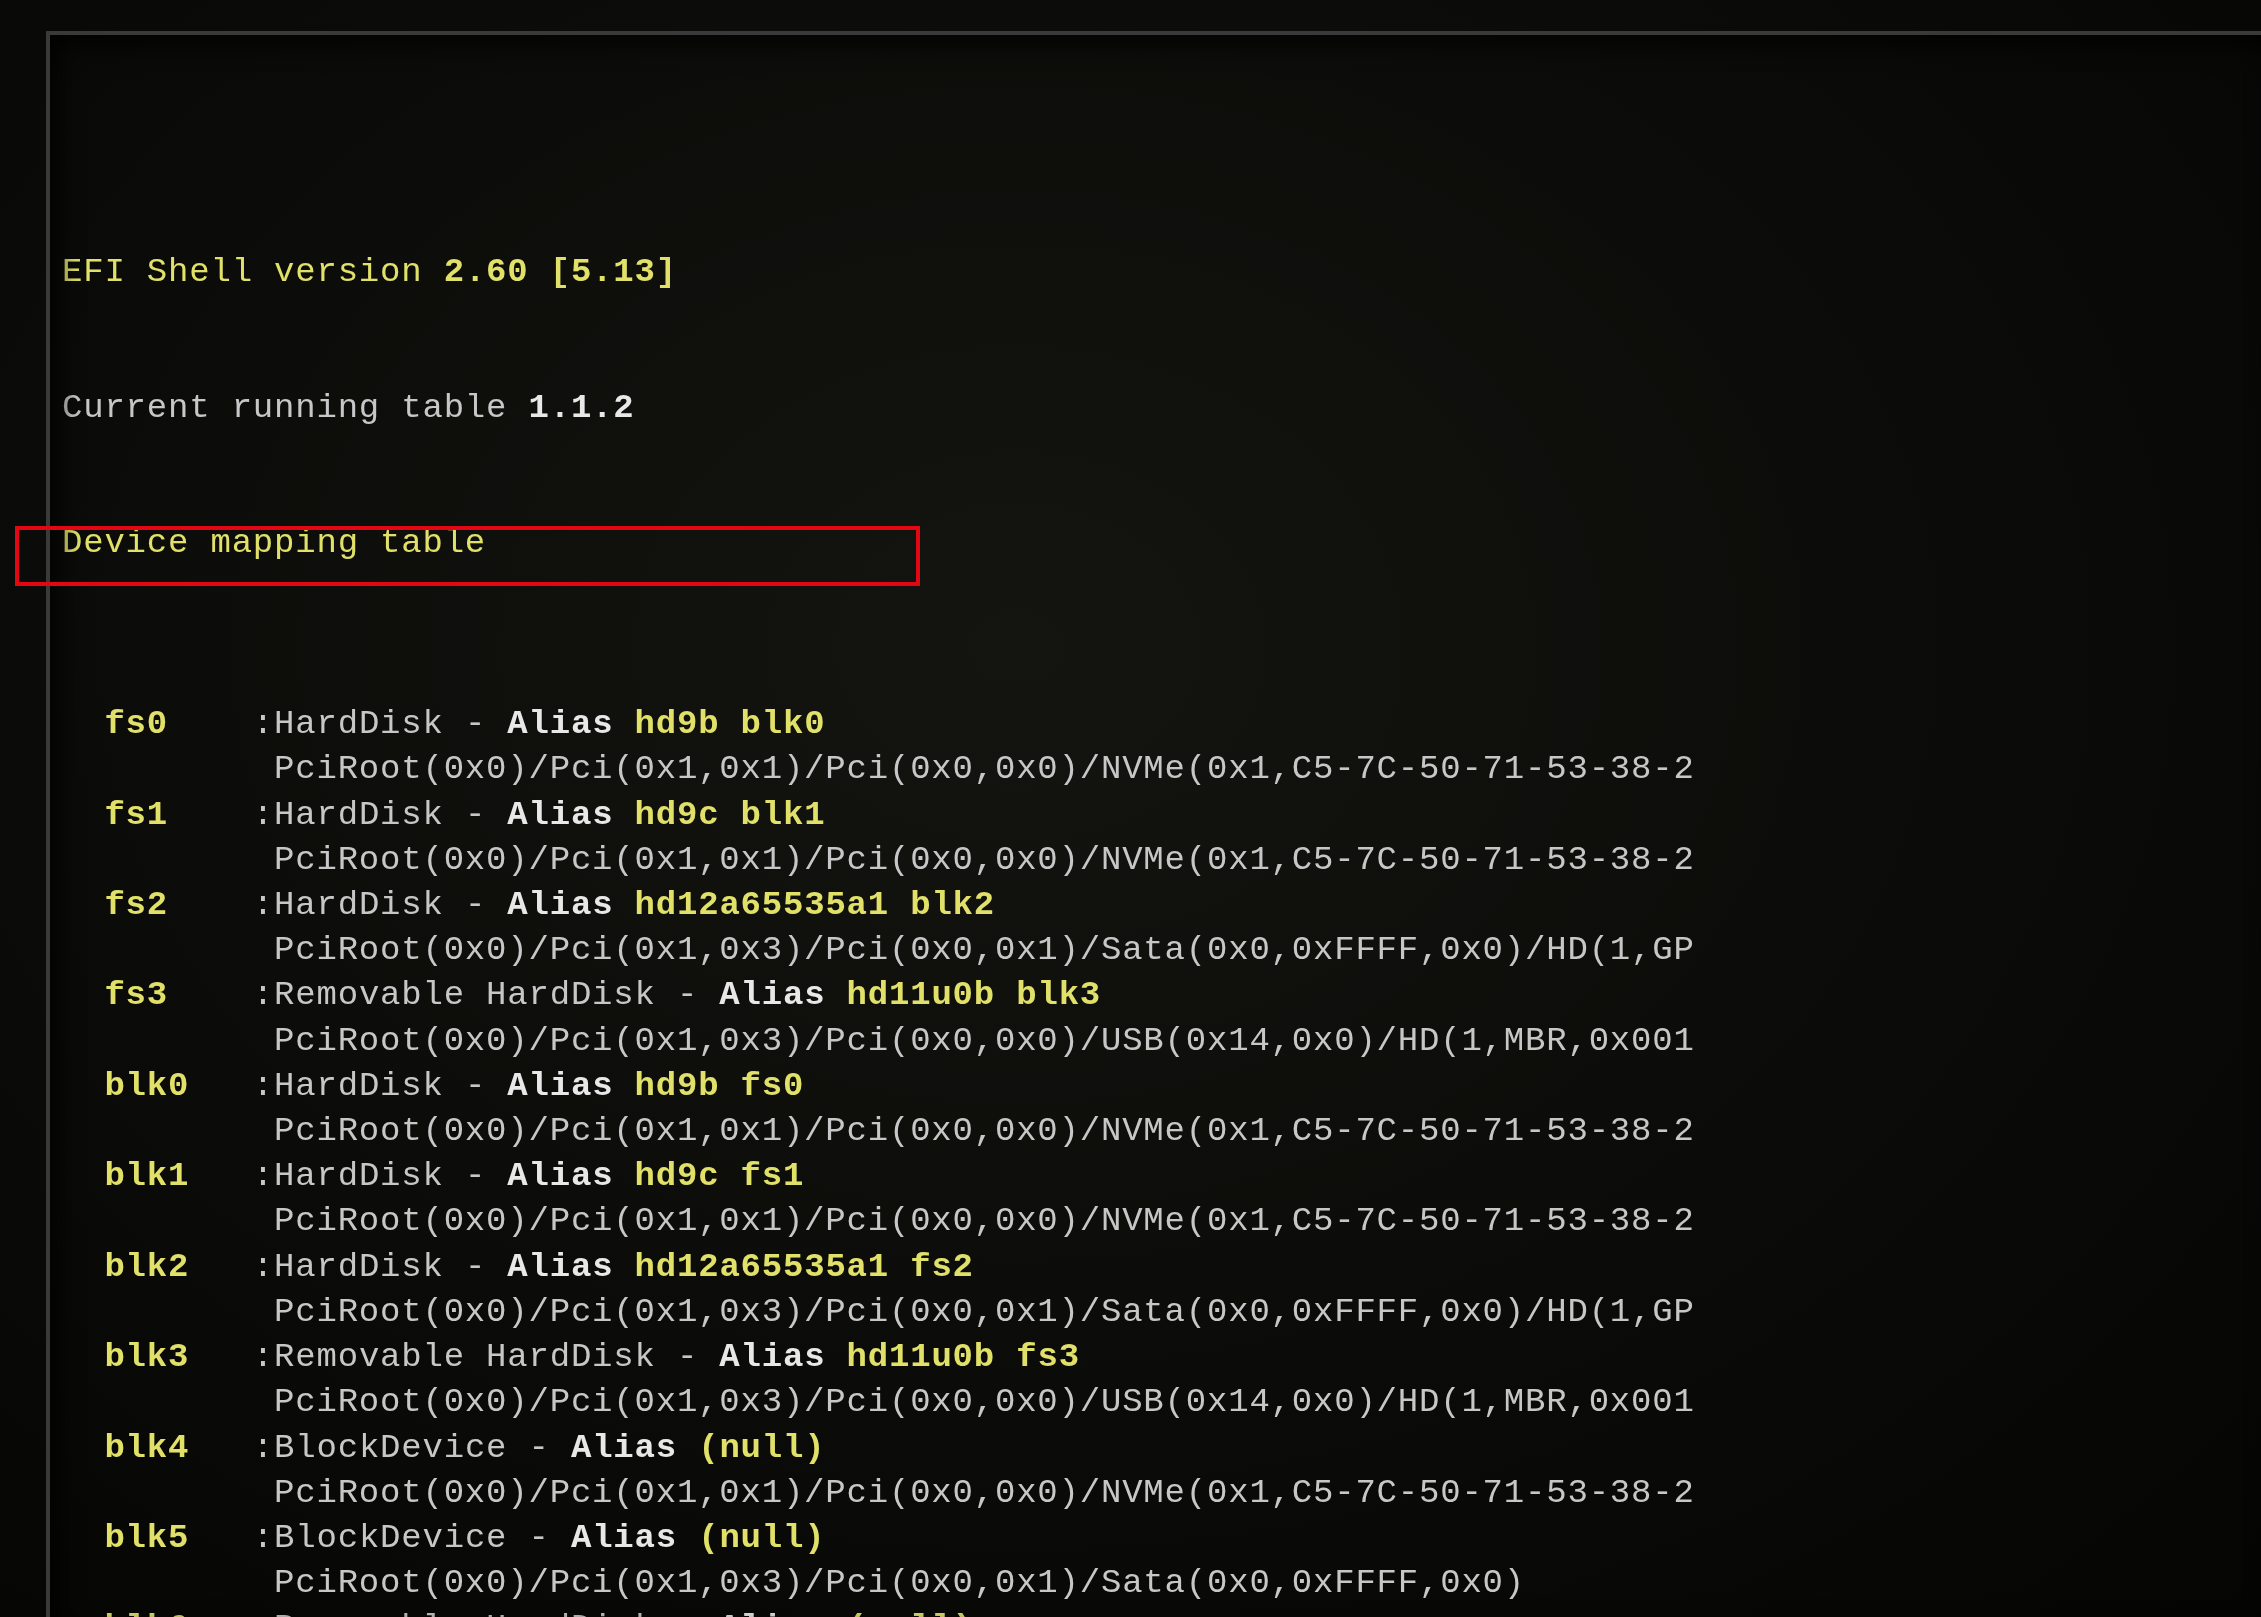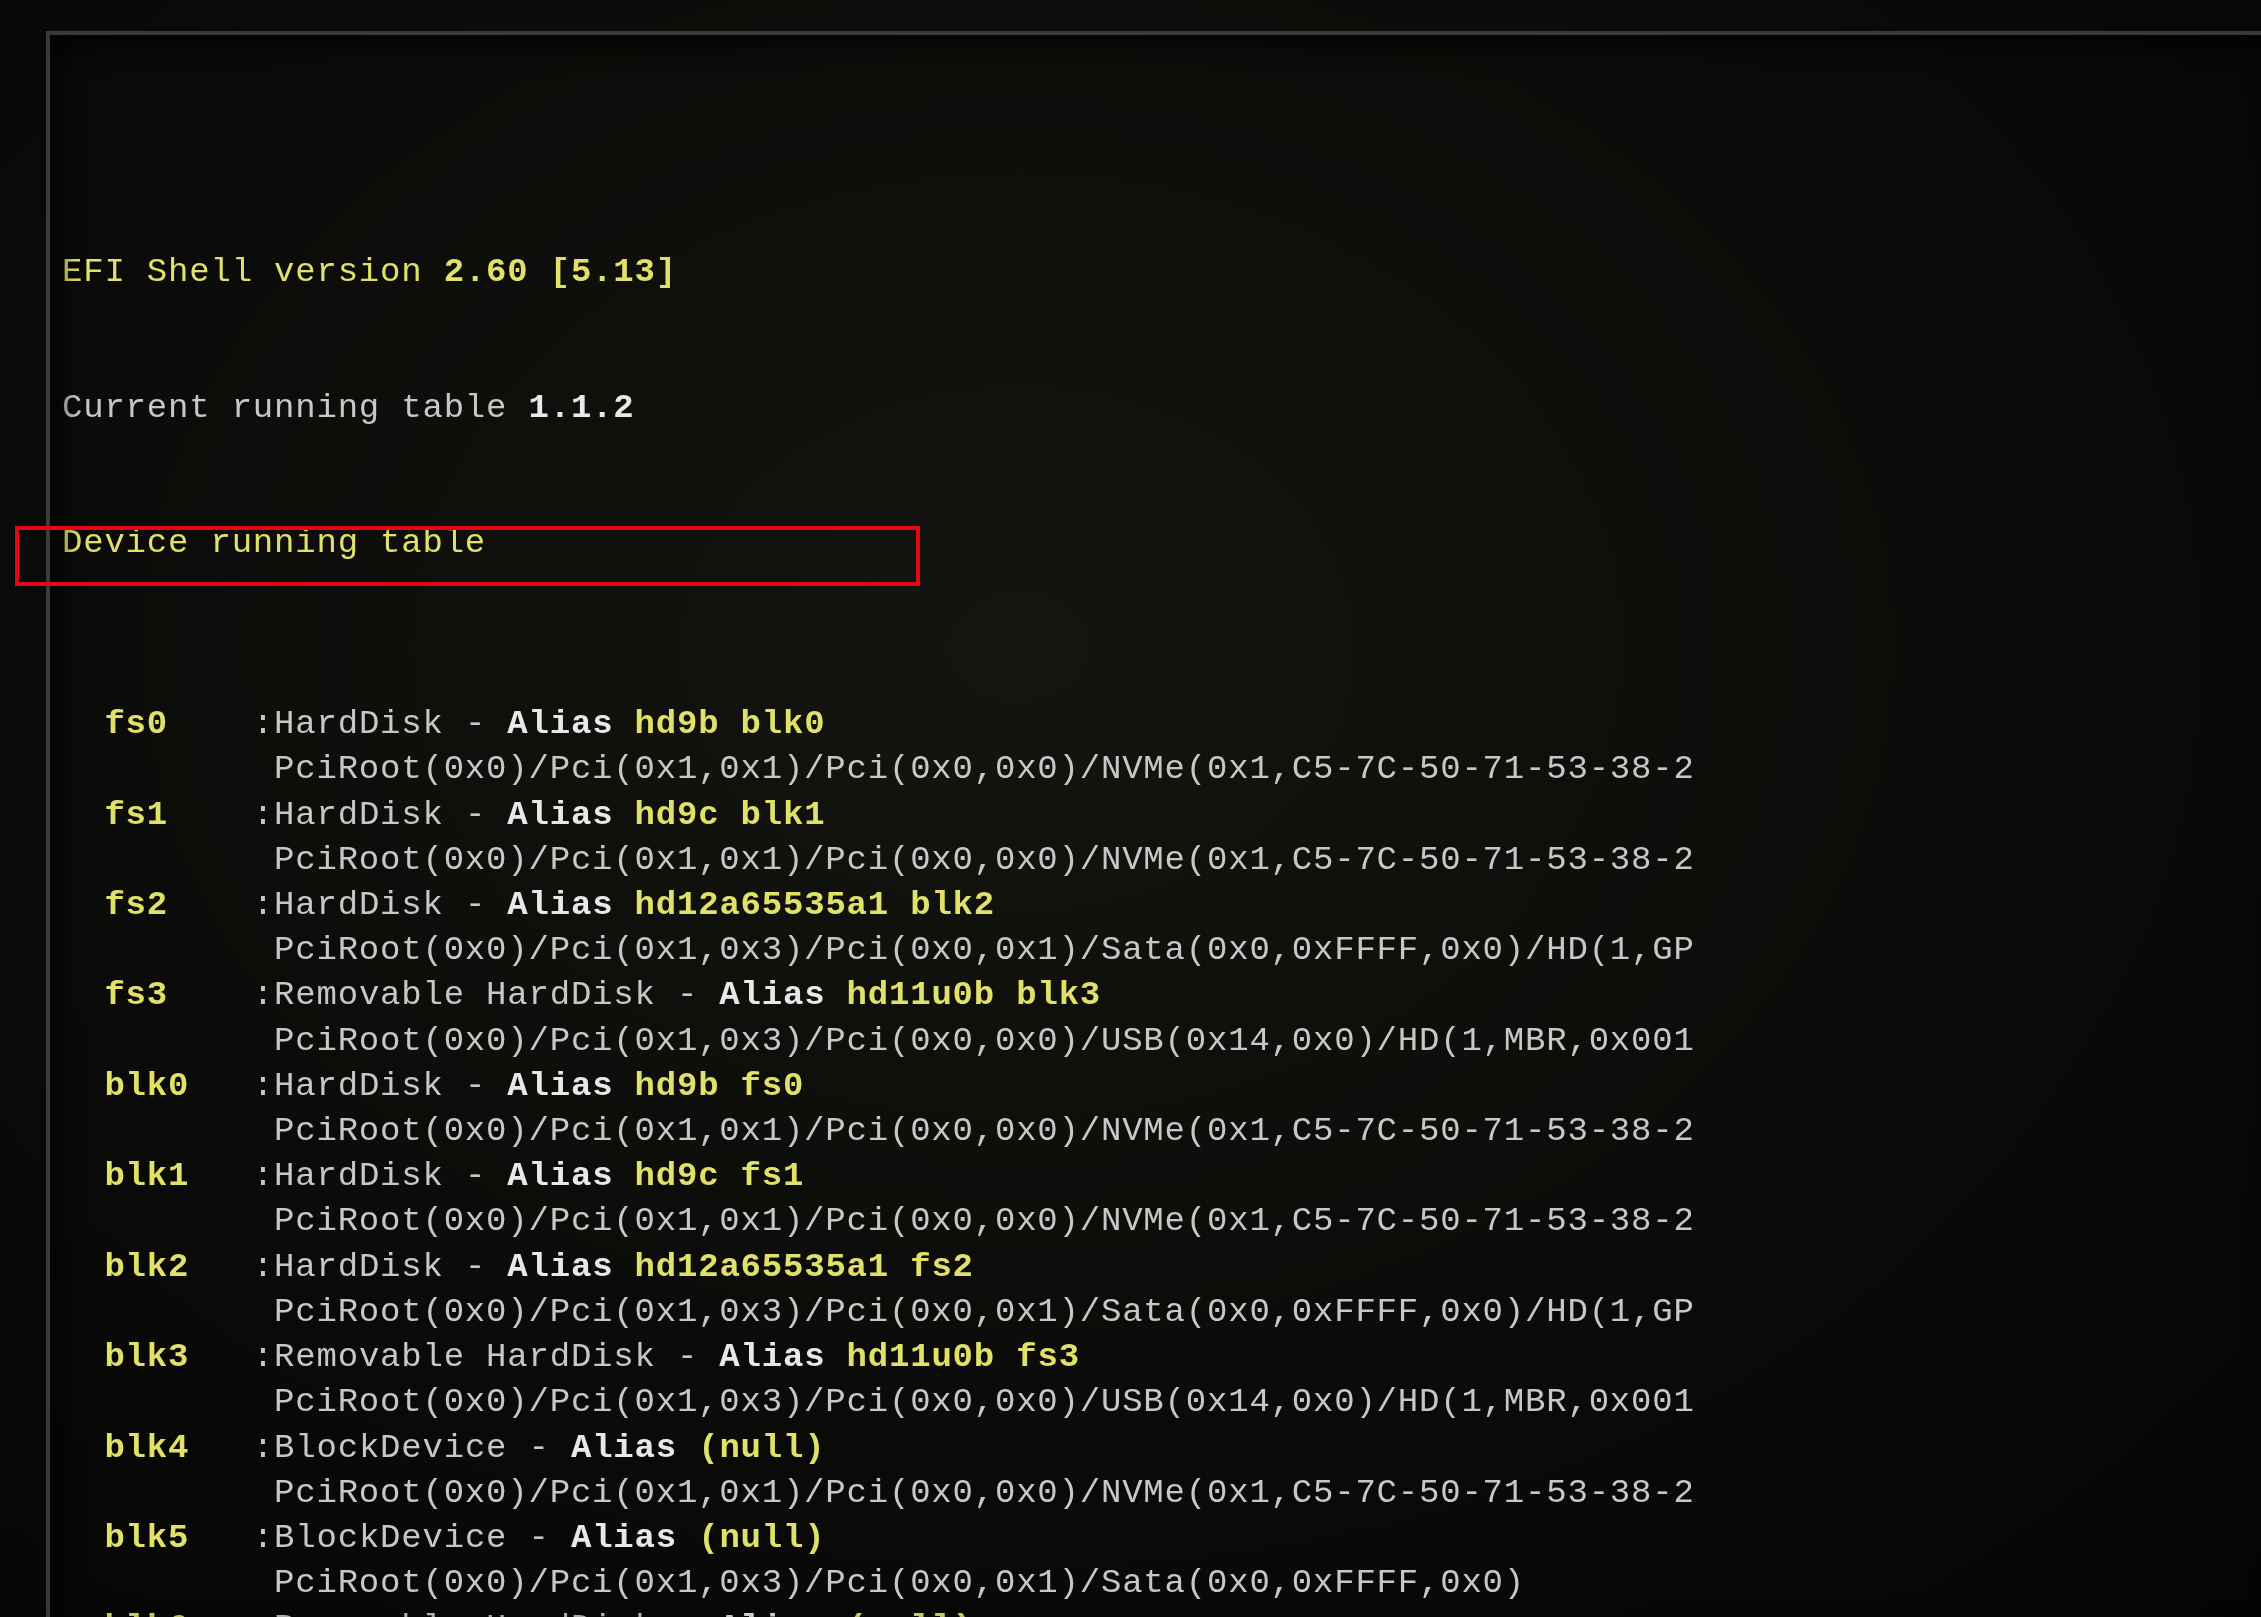--- a/index.html
+++ b/index.html
@@ -48,21 +48,21 @@
   }
 </style>
 </head>
 <body>
 
 <div class="screen">
   <div class="bezel"></div>
 
   <span class="ln"><span class="y">EFI Shell version </span><span class="y b">2.60</span><span class="y b"> [5.13]</span></span>
   <span class="ln"><span class="g">Current running table </span><span class="w b">1.1.2</span></span>
-  <span class="ln y">Device running table</span>
+  <span class="ln y">Device mapping table</span>
 
   <div id="device-list"><span class="ln"><span class="y b">  fs0   </span><span class="g"> :</span><span class="g">HardDisk</span><span class="g"> - </span><span class="w b">Alias </span><span class="y b">hd9b blk0</span></span><span class="ln g">          PciRoot(0x0)/Pci(0x1,0x1)/Pci(0x0,0x0)/NVMe(0x1,C5-7C-50-71-53-38-2</span><span class="ln"><span class="y b">  fs1   </span><span class="g"> :</span><span class="g">HardDisk</span><span class="g"> - </span><span class="w b">Alias </span><span class="y b">hd9c blk1</span></span><span class="ln g">          PciRoot(0x0)/Pci(0x1,0x1)/Pci(0x0,0x0)/NVMe(0x1,C5-7C-50-71-53-38-2</span><span class="ln"><span class="y b">  fs2   </span><span class="g"> :</span><span class="g">HardDisk</span><span class="g"> - </span><span class="w b">Alias </span><span class="y b">hd12a65535a1 blk2</span></span><span class="ln g">          PciRoot(0x0)/Pci(0x1,0x3)/Pci(0x0,0x1)/Sata(0x0,0xFFFF,0x0)/HD(1,GP</span><span class="ln"><span class="y b">  fs3   </span><span class="g"> :</span><span class="g">Removable HardDisk</span><span class="g"> - </span><span class="w b">Alias </span><span class="y b">hd11u0b blk3</span></span><span class="ln g">          PciRoot(0x0)/Pci(0x1,0x3)/Pci(0x0,0x0)/USB(0x14,0x0)/HD(1,MBR,0x001</span><span class="ln"><span class="y b">  blk0  </span><span class="g"> :</span><span class="g">HardDisk</span><span class="g"> - </span><span class="w b">Alias </span><span class="y b">hd9b fs0</span></span><span class="ln g">          PciRoot(0x0)/Pci(0x1,0x1)/Pci(0x0,0x0)/NVMe(0x1,C5-7C-50-71-53-38-2</span><span class="ln"><span class="y b">  blk1  </span><span class="g"> :</span><span class="g">HardDisk</span><span class="g"> - </span><span class="w b">Alias </span><span class="y b">hd9c fs1</span></span><span class="ln g">          PciRoot(0x0)/Pci(0x1,0x1)/Pci(0x0,0x0)/NVMe(0x1,C5-7C-50-71-53-38-2</span><span class="ln"><span class="y b">  blk2  </span><span class="g"> :</span><span class="g">HardDisk</span><span class="g"> - </span><span class="w b">Alias </span><span class="y b">hd12a65535a1 fs2</span></span><span class="ln g">          PciRoot(0x0)/Pci(0x1,0x3)/Pci(0x0,0x1)/Sata(0x0,0xFFFF,0x0)/HD(1,GP</span><span class="ln"><span class="y b">  blk3  </span><span class="g"> :</span><span class="g">Removable HardDisk</span><span class="g"> - </span><span class="w b">Alias </span><span class="y b">hd11u0b fs3</span></span><span class="ln g">          PciRoot(0x0)/Pci(0x1,0x3)/Pci(0x0,0x0)/USB(0x14,0x0)/HD(1,MBR,0x001</span><span class="ln"><span class="y b">  blk4  </span><span class="g"> :</span><span class="g">BlockDevice</span><span class="g"> - </span><span class="w b">Alias </span><span class="y b">(null)</span></span><span class="ln g">          PciRoot(0x0)/Pci(0x1,0x1)/Pci(0x0,0x0)/NVMe(0x1,C5-7C-50-71-53-38-2</span><span class="ln"><span class="y b">  blk5  </span><span class="g"> :</span><span class="g">BlockDevice</span><span class="g"> - </span><span class="w b">Alias </span><span class="y b">(null)</span></span><span class="ln g">          PciRoot(0x0)/Pci(0x1,0x3)/Pci(0x0,0x1)/Sata(0x0,0xFFFF,0x0)</span><span class="ln"><span class="y b">  blk6  </span><span class="g"> :</span><span class="g">Removable HardDisk</span><span class="g"> - </span><span class="w b">Alias </span><span class="y b">(null)</span></span></div>
 
   
   
 
   <div id="red-highlight" class="redbox" style="left: 15.4px; top: 526px; width: 905px; height: 60px;"></div>
 </div>
 
 

